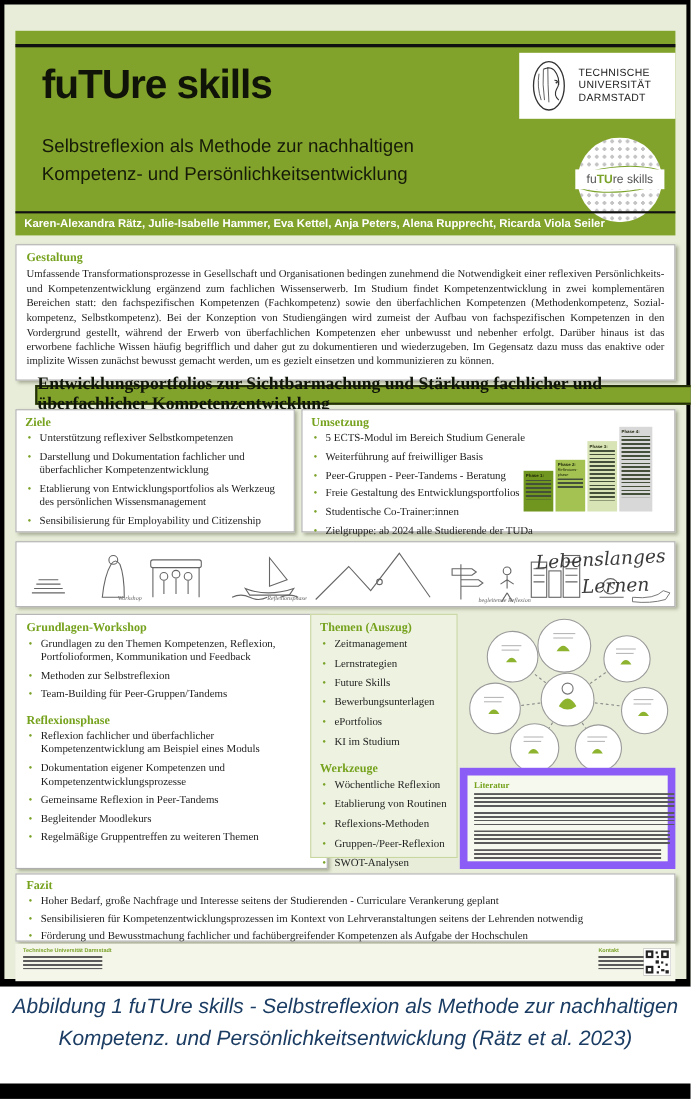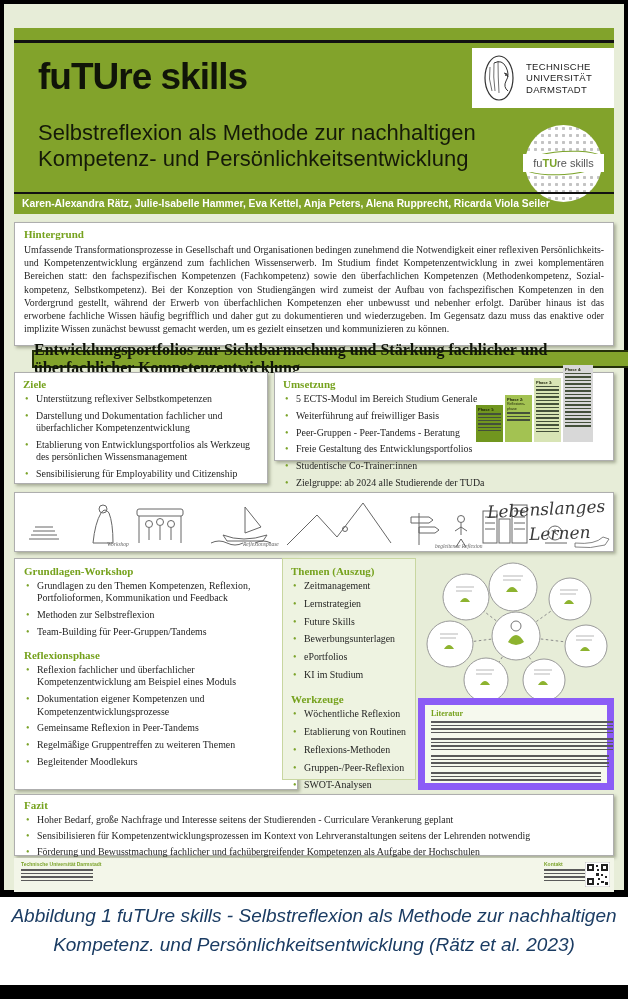--- a/index.html
+++ b/index.html
@@ -7,21 +7,21 @@
         font-family:"Liberation Serif", serif;}
   
   .poster{position:absolute;left:0;top:0;width:628px;height:897px;box-sizing:border-box;
           border:4px solid #000;border-bottom:7px solid #000;background:#e7edd8;}
   
   .header{position:absolute;left:10px;top:24px;width:600px;height:186px;background:#82a32b;}
   .header-topline{position:absolute;left:0;top:12px;width:100%;height:3px;background:#111;}
   .title{position:absolute;left:24px;top:28px;font-family:"Liberation Sans",sans-serif;
          font-weight:700;font-size:37px;letter-spacing:-1px;color:#101408;}
   .subtitle{position:absolute;left:24px;top:92px;font-family:"Liberation Sans",sans-serif;
-            font-size:22px;line-height:26px;color:#151a09;}
+            font-size:17px;line-height:26px;color:#151a09;}
   .authors-bar{position:absolute;left:0;bottom:0;width:100%;height:22px;border-top:2px solid #111;
                box-sizing:border-box;}
   .authors{position:absolute;left:8px;top:4px;font-family:"Liberation Sans",sans-serif;
            font-weight:700;font-size:10.3px;color:#fff;white-space:nowrap;}
   .tu-box{position:absolute;left:458px;top:20px;width:142px;height:60px;background:#fff;
           display:flex;align-items:center;}
   .tu-text{font-family:"Liberation Sans",sans-serif;font-size:9.5px;font-weight:400;
            color:#222;line-height:11.5px;letter-spacing:.3px;margin-left:4px;}
   .fs-logo{position:absolute;left:511px;top:97px;width:77px;height:77px;border-radius:50%;
            background:#fff;background-image:radial-gradient(#c3c3c3 1.4px, transparent 1.5px);
@@ -40,21 +40,21 @@
   ul.blist{list-style:none;margin:0;padding:0;}
   ul.blist li{position:relative;padding-left:13px;margin-bottom:4.5px;
               font-size:9.9px;line-height:12.3px;color:#1f1f1f;}
   ul.blist li::before{content:"•";position:absolute;left:2px;top:0;color:#7ba32a;font-size:10px;}
   
   .hintergrund{left:10px;top:218px;width:600px;height:124px;padding:5px 9px;}
   .banner{position:absolute;left:28px;top:346px;width:600px;height:18px;background:#82a32b;
           border:2px solid #24300a;box-sizing:border-box;display:flex;align-items:center;
           justify-content:center;font-weight:700;font-size:16px;color:#10150a;}
   .ziele{left:10px;top:368px;width:254px;height:112px;padding:5px 8px;}
-  .umsetzung{left:270px;top:368px;width:340px;height:89px;padding:5px 8px;}
+  .umsetzung{left:270px;top:368px;width:340px;height:112px;padding:5px 8px;}
   .umsetzung ul.blist{width:212px;}
   
   .bars{position:absolute;right:11px;bottom:18px;width:126px;height:80px;}
   .bar{position:absolute;bottom:0;width:27px;box-sizing:border-box;padding:2px 2px;}
   .bar .bl{display:block;font-family:"Liberation Sans",sans-serif;font-weight:700;
            font-size:4px;line-height:5px;color:#1c2208;}
   .bar .bs{display:block;font-family:"Liberation Sans",sans-serif;font-size:3.6px;
            line-height:4.5px;color:#1c2208;}
   .bar .tl{margin-top:1px;}
   .bar1{left:0;height:37px;background:#71961f;}
@@ -141,21 +141,21 @@
             <span>re skills</span>
         </div>
       </div>
 
       <div class="authors-bar">
         <div class="authors">Karen-Alexandra Rätz, Julie-Isabelle Hammer, Eva Kettel, Anja Peters, Alena Rupprecht, Ricarda Viola Seiler</div>
       </div>
     </div>
 
     <div class="box hintergrund">
-      <p class="h-green">Hintergrund</p>
+      <p class="h-green">Gestaltung</p>
       <p class="body-text">Umfassende Transformationsprozesse in Gesellschaft und Organisationen bedingen zunehmend die Notwendigkeit einer reflexiven Persönlichkeits- und Kompetenzentwicklung ergänzend zum fachlichen Wissenserwerb. Im Studium findet Kompetenzentwicklung in zwei komplementären Bereichen statt: den fachspezifischen Kompetenzen (Fachkompetenz) sowie den überfachlichen Kompetenzen (Methodenkompetenz, Sozial-kompetenz, Selbstkompetenz). Bei der Konzeption von Studiengängen wird zumeist der Aufbau von fachspezifischen Kompetenzen in den Vordergrund gestellt, während der Erwerb von überfachlichen Kompetenzen eher unbewusst und nebenher erfolgt. Darüber hinaus ist das erworbene fachliche Wissen häufig begrifflich und daher gut zu dokumentieren und wiederzugeben. Im Gegensatz dazu muss das enaktive oder implizite Wissen zunächst bewusst gemacht werden, um es gezielt einsetzen und kommunizieren zu können.</p>
     </div>
 
     <div class="banner">Entwicklungsportfolios zur Sichtbarmachung und Stärkung fachlicher und überfachlicher Kompetenzentwicklung</div>
 
     <div class="box ziele">
       <p class="h-green">Ziele</p>
       <ul class="blist">
         <li>Unterstützung reflexiver Selbstkompetenzen</li>
         <li>Darstellung und Dokumentation fachlicher und überfachlicher Kompetenzentwicklung</li>
@@ -236,22 +236,22 @@
       <ul class="blist">
         <li>Grundlagen zu den Themen Kompetenzen, Reflexion, Portfolioformen, Kommunikation und Feedback</li>
         <li>Methoden zur Selbstreflexion</li>
         <li>Team-Building für Peer-Gruppen/Tandems</li>
       </ul>
       <p class="h-green h2">Reflexionsphase</p>
       <ul class="blist">
         <li>Reflexion fachlicher und überfachlicher Kompetenzentwicklung am Beispiel eines Moduls</li>
         <li>Dokumentation eigener Kompetenzen und Kompetenzentwicklungsprozesse</li>
         <li>Gemeinsame Reflexion in Peer-Tandems</li>
+        <li>Begleitender Moodlekurs</li>
         <li>Regelmäßige Gruppentreffen zu weiteren Themen</li>
-        <li>Begleitender Moodlekurs</li>
       </ul>
     </div>
 
     <div class="box themen">
       <p class="h-green">Themen (Auszug)</p>
       <ul class="blist">
         <li>Zeitmanagement</li>
         <li>Lernstrategien</li>
         <li>Future Skills</li>
         <li>Bewerbungsunterlagen</li>

